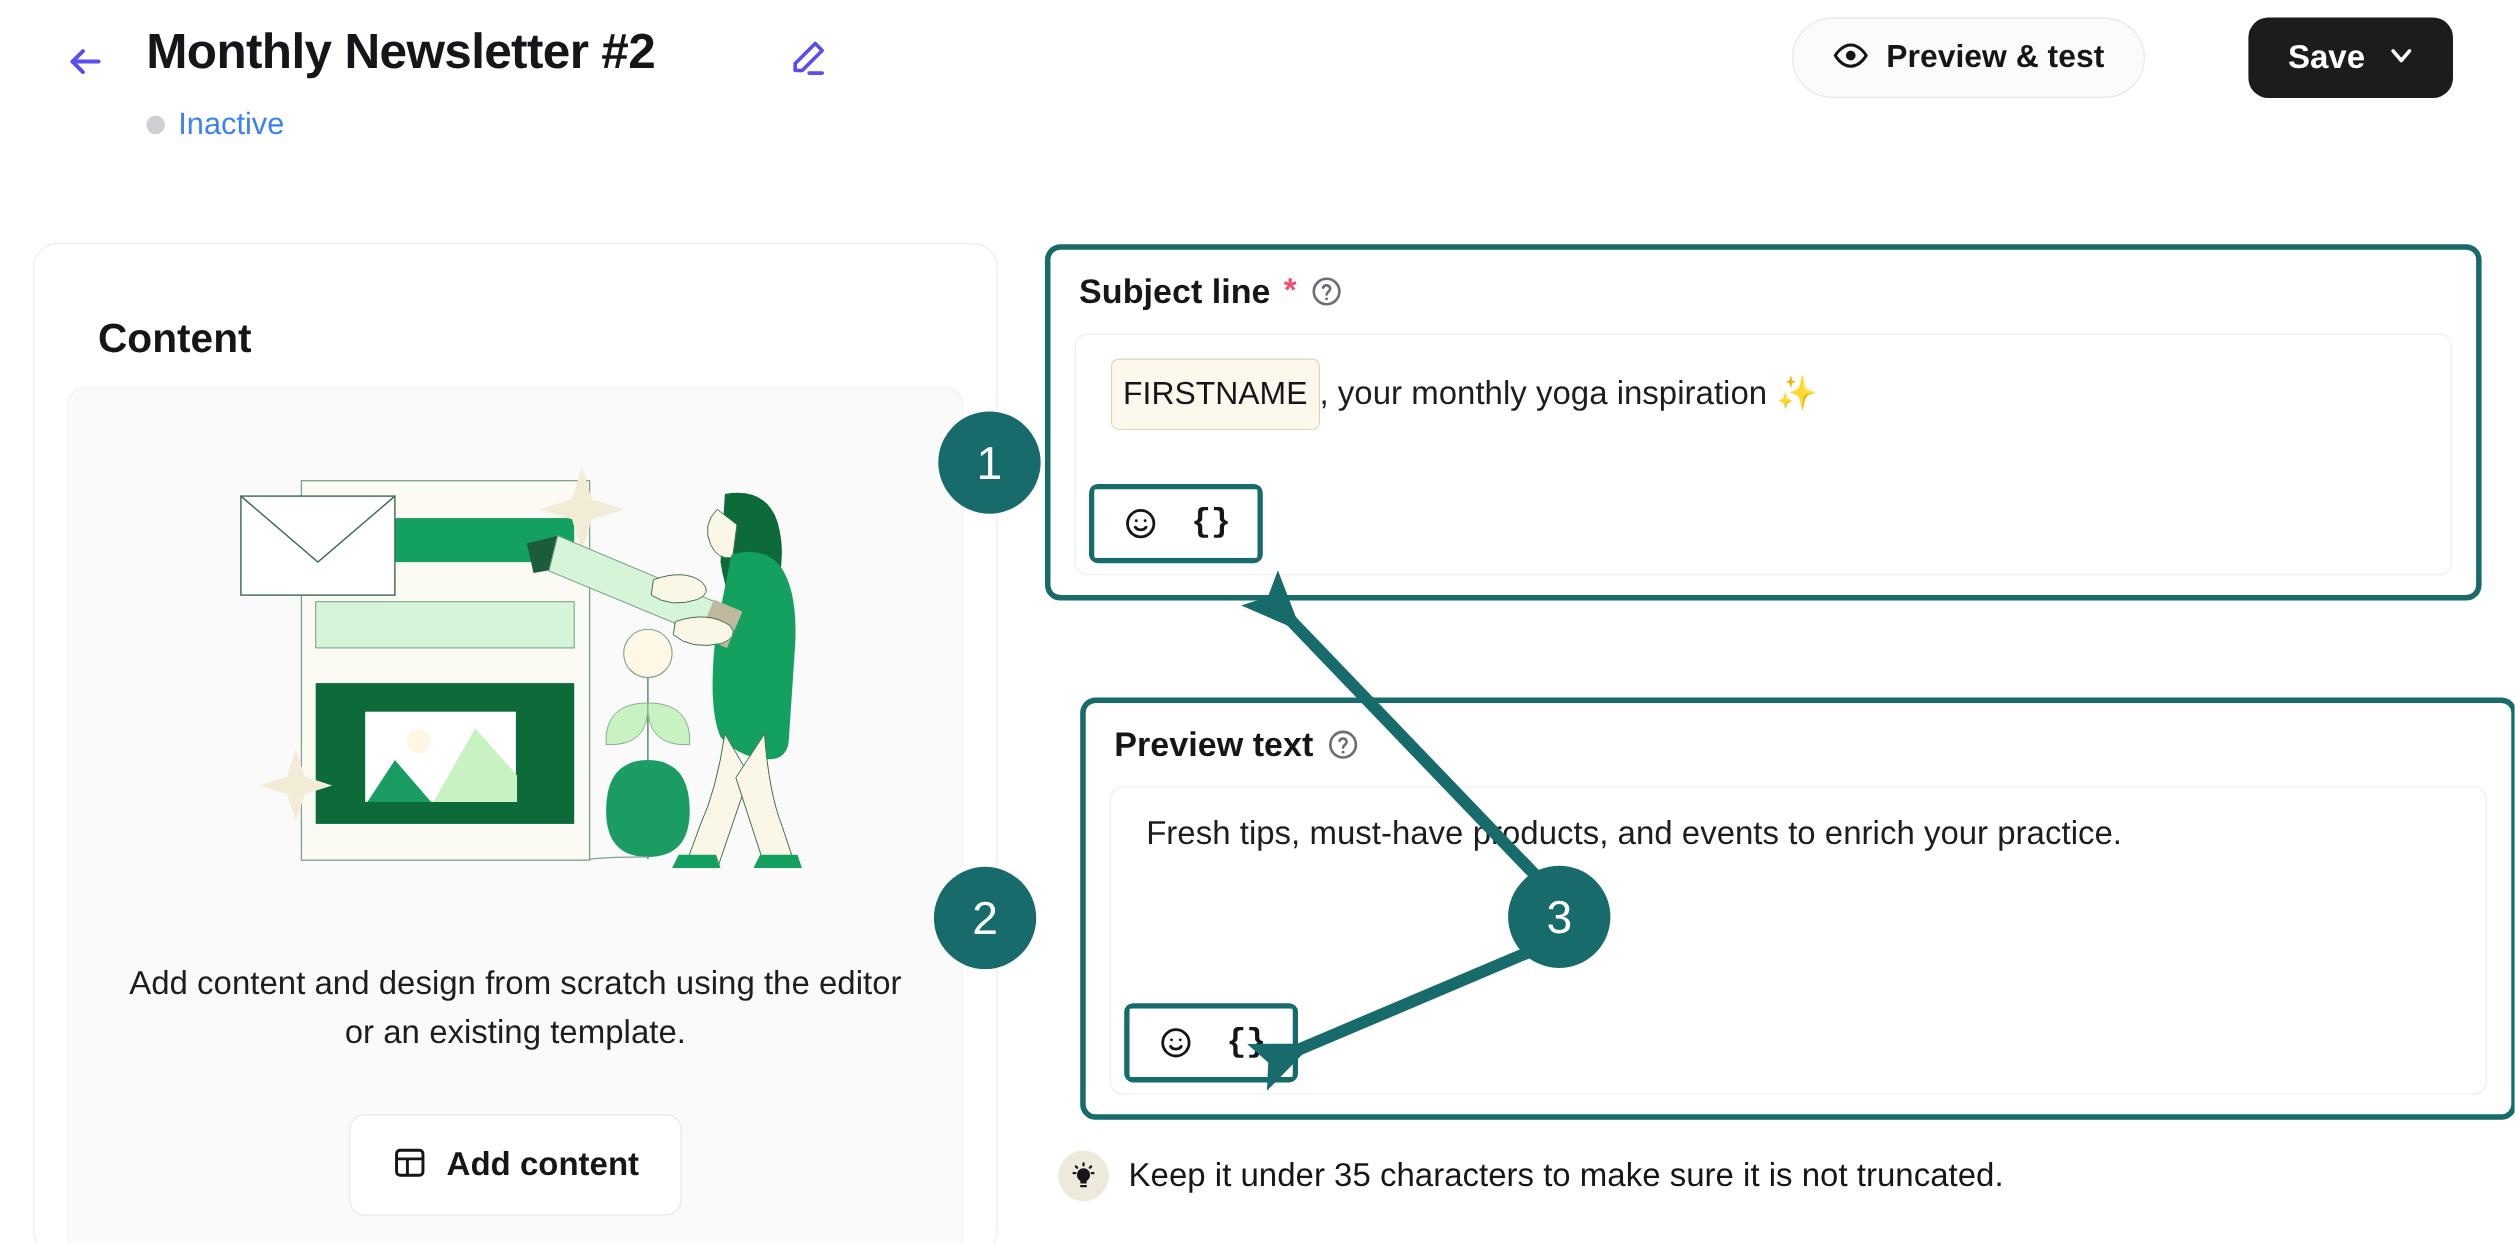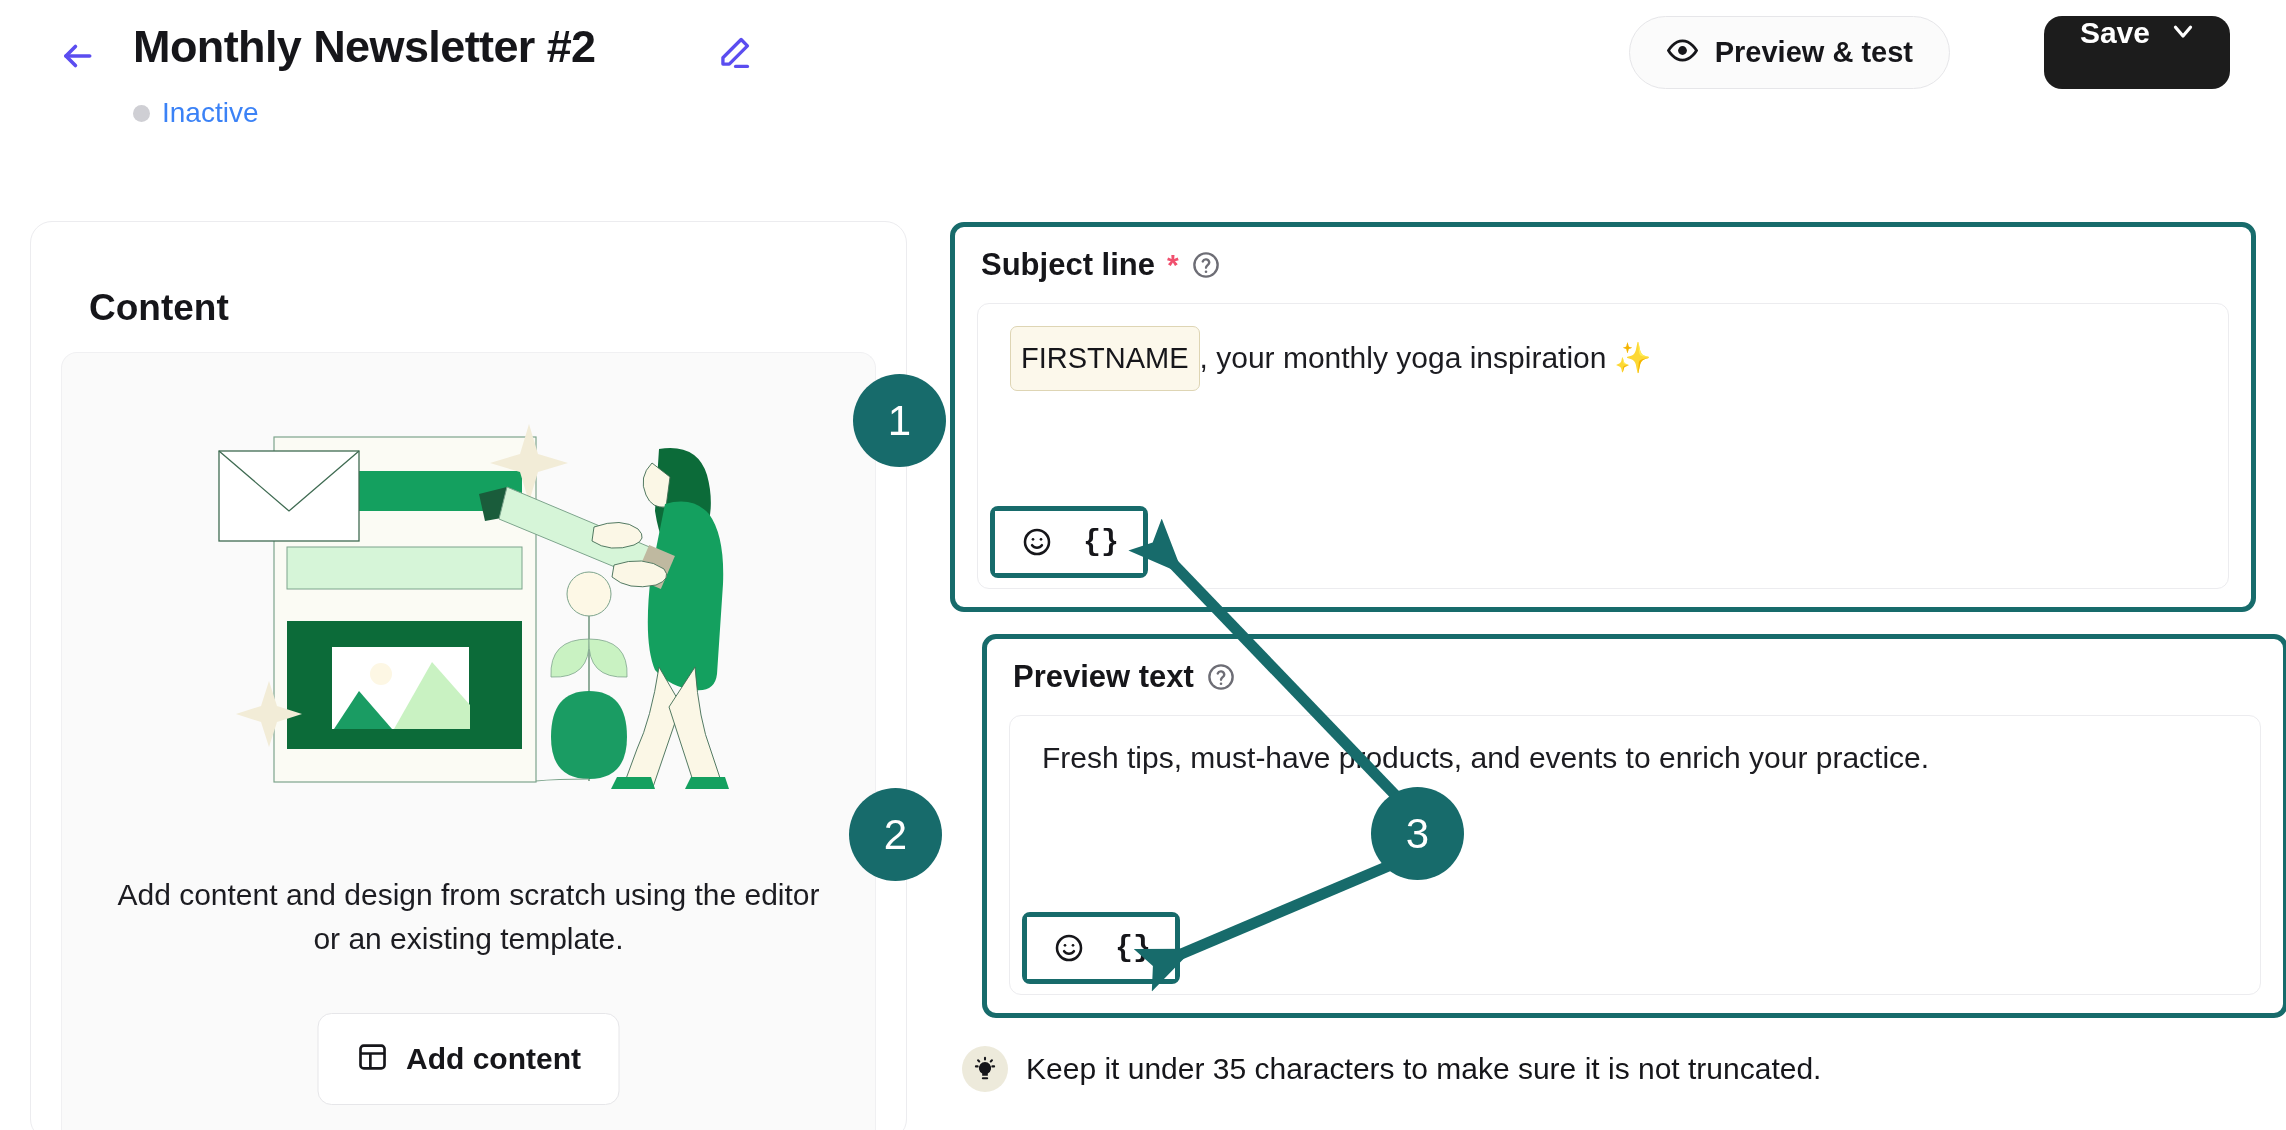--- a/index.html
+++ b/index.html
@@ -34,21 +34,21 @@
 
   .btn-preview {
     position:absolute; right:336px; top:16px; height:73px;
     display:flex; align-items:center; gap:16px;
     padding:0 36px; border:1.5px solid #e6e6e9; border-radius:40px;
     background:#fbfbfb; cursor:pointer;
   }
   .btn-preview .lbl { font-size:29px; font-weight:700; color:#16161a; white-space:nowrap; }
   .btn-save {
     position:absolute; right:56px; top:16px; height:73px;
-    display:flex; align-items:flex-start; gap:18px;
+    display:flex; align-items:center; gap:18px;
     padding:0 32px 0 36px; border-radius:18px; background:#1c1c1c; cursor:pointer;
   }
   .btn-save .lbl { font-size:30px; font-weight:700; color:#fff; }
 
   
   .content-card {
     position:absolute; left:30px; top:221px; width:877px; height:920px;
     background:#fff; border:1.5px solid #ececef; border-radius:22px;
   }
   .content-title { position:absolute; left:58px; top:33px; font-size:37px; font-weight:700; color:#16161a;margin-top:32px; }
@@ -67,21 +67,21 @@
     height:92px; display:flex; align-items:center; gap:18px; padding:0 38px;
     background:#fff; border:1.5px solid #e6e6e9; border-radius:14px; cursor:pointer;
   }
   .btn-add-content .lbl { font-size:30px; font-weight:700; color:#16161a; }
 
   
   .field-panel {
     position:absolute; background:#fff;
     border:5px solid #176b6b; border-radius:14px;
   }
-  #subject-panel { left:950px; top:222px; width:1306px; height:390px; }
+  #subject-panel { left:950px; top:222px; width:1306px; height:324px; }
   #preview-panel { left:950px; top:634px; width:1306px; height:384px;margin-left:32px; }
 
   .field-label-row { position:absolute; left:26px; top:20px; display:flex; align-items:center; gap:12px; }
   .field-label { font-size:31px; font-weight:700; color:#16161a; }
   .req-star { color:#f0506e; font-size:30px; font-weight:700; line-height:1; }
   .help-icon { width:30px; height:30px; color:#6d6d75; cursor:pointer; }
 
   .field-box {
     position:absolute; left:22px; right:22px; top:76px; bottom:18px;
     background:#fff; border:1.5px solid #ececef; border-radius:12px;

